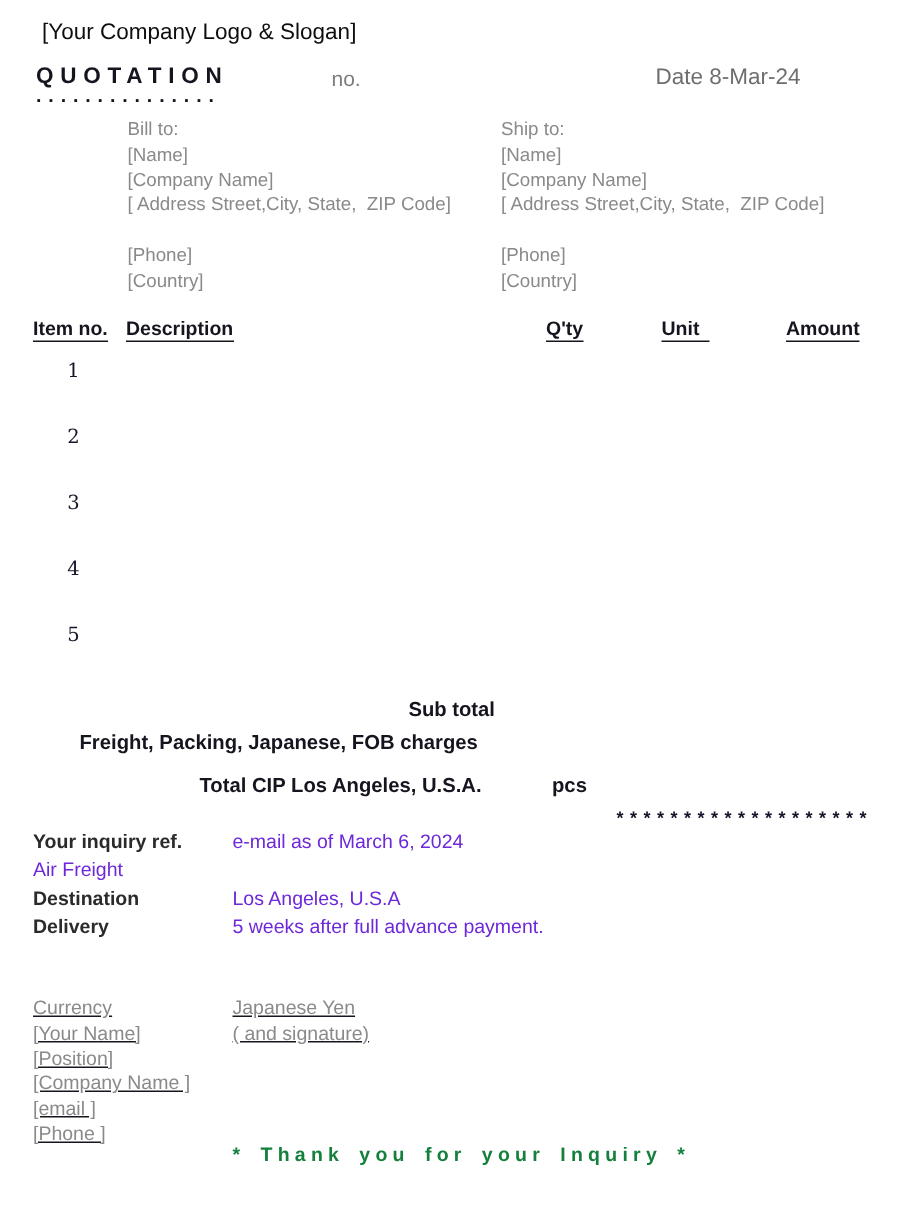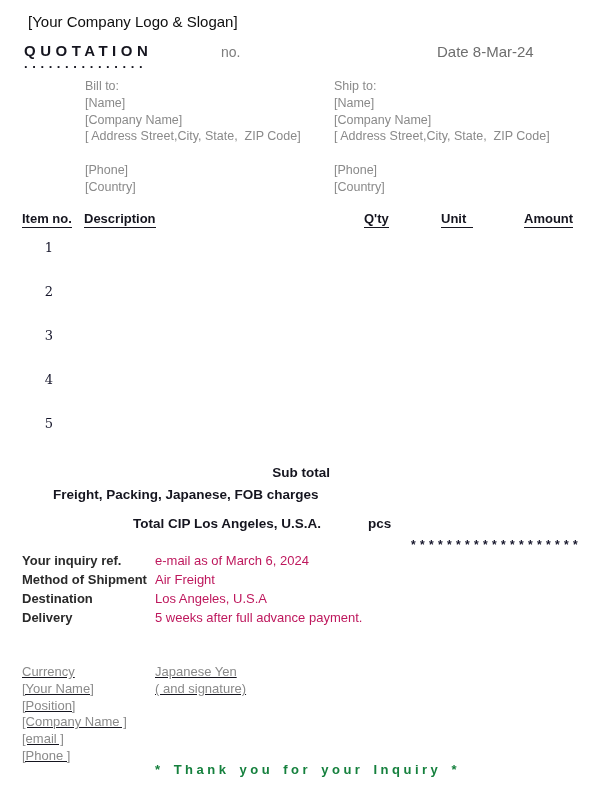--- a/index.html
+++ b/index.html
@@ -42,21 +42,21 @@
   .subtotal { left:133px; top:465px; width:197px; text-align:right; font-size:13.5px; font-weight:700; color:#15151f; }
   .freight  { left:53px;  top:487px; font-size:13.5px; font-weight:700; color:#15151f; }
   .total    { left:133px; top:516px; font-size:13.5px; font-weight:700; color:#15151f; }
   .pcs      { left:368px; top:516px; font-size:13.5px; font-weight:700; color:#15151f; }
   .asterisks{ left:411px; top:538px; font-size:12px; font-weight:700; letter-spacing:0.5px; color:#15152a; white-space:pre; }
 
   
   .details { left:22px; top:551px; width:578px; }
   .d-row { display:flex; align-items:flex-start; line-height:19px; font-size:13px; }
   .d-label { width:133px; flex:0 0 133px; font-weight:700; color:#2a2a2a; }
-  .d-value { width:443px; color:#be185d; white-space:pre-wrap; }
+  .d-value { width:443px; color:#6d28d9; white-space:pre-wrap; }
 
   
   .signature { left:22px; top:664px; width:578px; }
   .s-row { display:flex; line-height:16.8px; font-size:13px;text-decoration:underline; }
   .s-label { width:133px; flex:0 0 133px; color:#8a8a8a; white-space:pre; }
   .s-value { color:#8a8a8a; white-space:pre; }
 
   .thanks { left:155px; top:762px; font-size:13px; font-weight:700; color:#15803d;
             letter-spacing:3.5px; word-spacing:3px; }
 </style>
@@ -106,21 +106,20 @@
   <div class="abs total">Total CIP Los Angeles, U.S.A.</div>
   <div class="abs pcs">pcs</div>
   <div class="abs asterisks">* * * * * * * * * * * * * * * * * * *</div>
 
   <div class="abs details">
     <div class="d-row">
       <div class="d-label">Your inquiry ref.</div>
       <div class="d-value">e-mail as of March 6, 2024</div>
     </div>
     <div class="d-row">
-      <div class="d-label">Method of Shipment</div>
       <div class="d-value">Air Freight</div>
     </div>
     <div class="d-row">
       <div class="d-label">Destination</div>
       <div class="d-value">Los Angeles, U.S.A</div>
     </div>
     <div class="d-row">
       <div class="d-label">Delivery</div>
       <div class="d-value">5 weeks after full advance payment.</div>
     </div>

